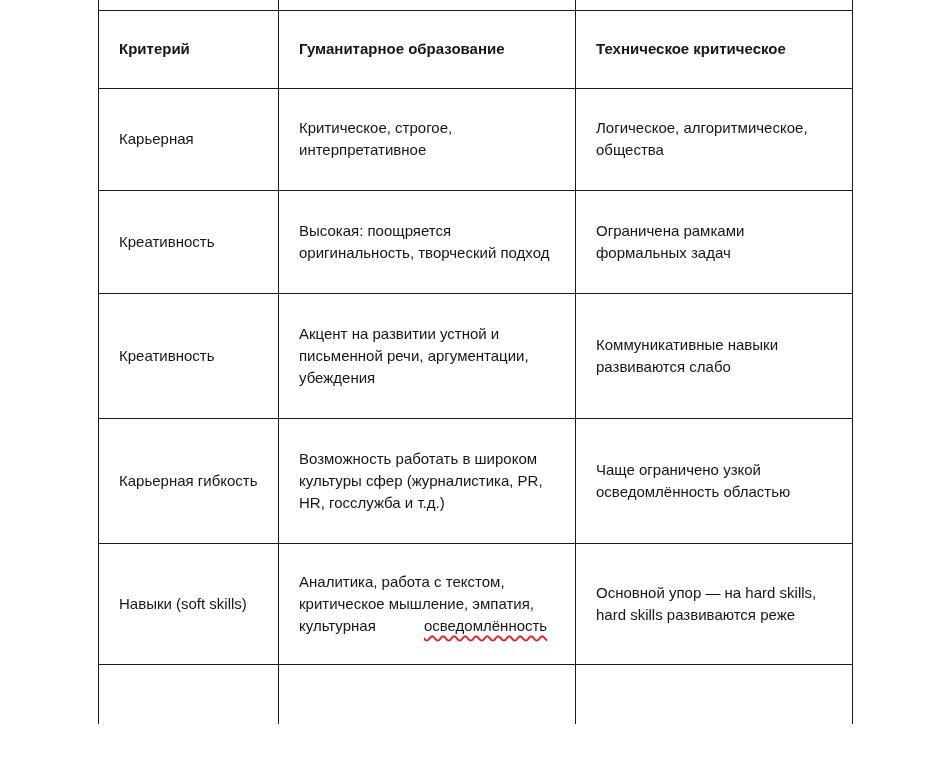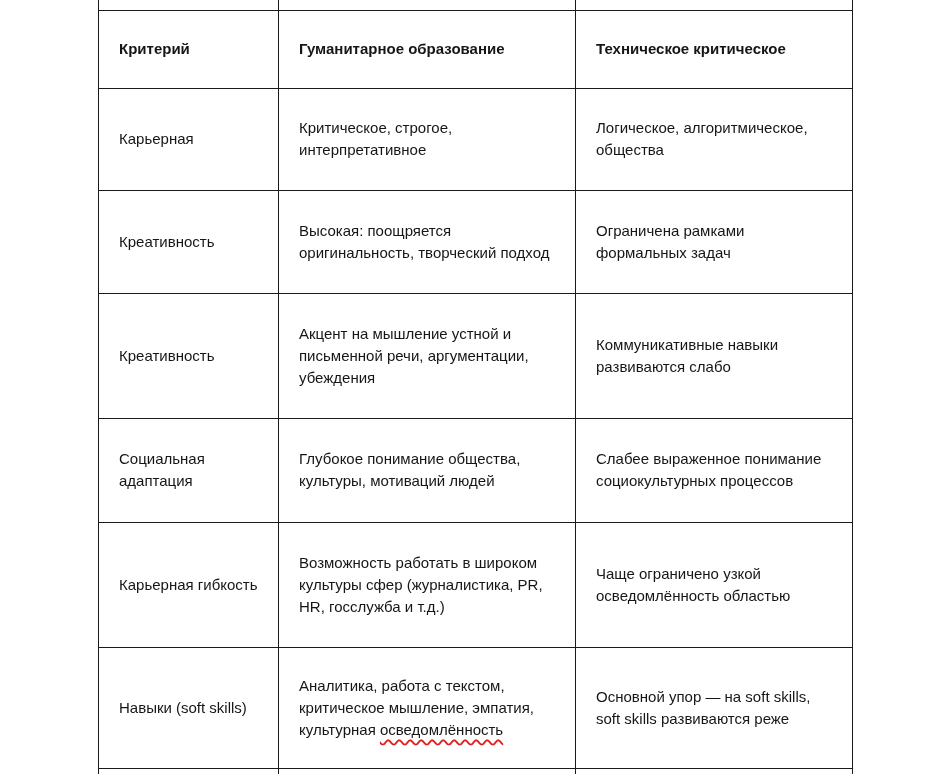--- a/index.html
+++ b/index.html
@@ -49,20 +49,21 @@
   tr.r-4 { height: 125px; }
   tr.r-5 { height: 121px; }
   tr.r-partial-bottom { height: 60px; }
   .spell-error {
     text-decoration: underline;
     text-decoration-style: wavy;
     text-decoration-color: #e02020;
     text-decoration-thickness: 1.5px;
     text-decoration-skip-ink: none;
     text-underline-offset: 4px;
+    margin-left: 44px;
   }
 </style>
 </head>
 <body>
 
 <div class="page">
   <table class="doc-table">
     <colgroup>
       <col class="c1">
         <col class="c2">
@@ -89,42 +90,37 @@
     </tr>
 
     <tr class="r-1">
       <td>Креативность</td>
       <td>Высокая: поощряется оригинальность, творческий подход</td>
       <td>Ограничена рамками формальных задач</td>
     </tr>
 
     <tr class="r-2">
       <td>Креативность</td>
-      <td>Акцент на мышление устной и письменной речи, аргументации, убеждения</td>
+      <td>Акцент на развитии устной и письменной речи, аргументации, убеждения</td>
       <td>Коммуникативные навыки развиваются слабо</td>
     </tr>
 
-    <tr class="r-3">
-      <td>Социальная адаптация</td>
-      <td>Глубокое понимание общества, культуры, мотиваций людей</td>
-      <td>Слабее выраженное понимание социокультурных процессов</td>
-    </tr>
 
     <tr class="r-4">
       <td>Карьерная гибкость</td>
       <td>Возможность работать в широком культуры сфер (журналистика, PR, HR, госслужба и т.д.)</td>
       <td>Чаще ограничено узкой осведомлённость областью</td>
     </tr>
 
     <tr class="r-5">
       <td>Навыки (soft skills)</td>
       <td>
         <span>Аналитика, работа с текстом, критическое мышление, эмпатия, культурная </span><span class="spell-error">осведомлённость</span>
       </td>
-      <td>Основной упор — на soft skills, soft skills развиваются реже</td>
+      <td>Основной упор — на hard skills, hard skills развиваются реже</td>
     </tr>
 
     <tr class="r-partial-bottom partial-bottom">
       <td></td>
       <td></td>
       <td></td>
     </tr>
   </tbody>
     </table>
 </div>

